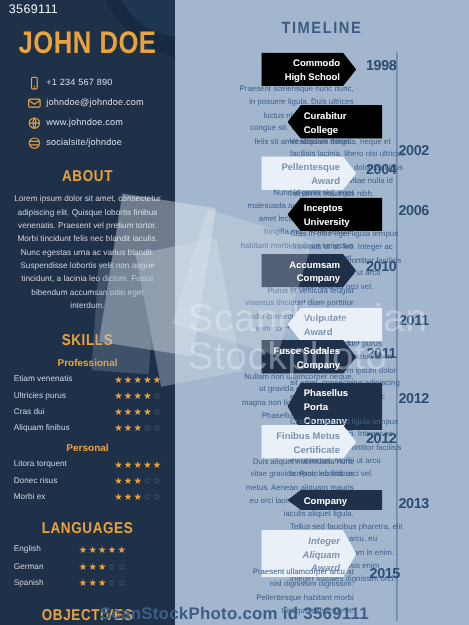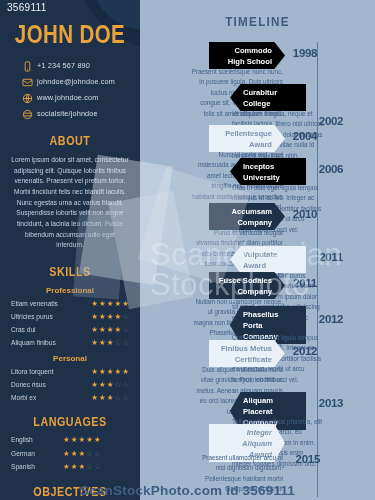--- a/index.html
+++ b/index.html
@@ -314,21 +314,20 @@
         </div>
         <div class="year rt" style="top: 313px;">2012</div>
         <div class="desc right" style="top: 333px;">Cras in odio eget ligula tempus maximus ut ac leo. Integer ac odio sed massa porttitor facilisis eu ut lectus. Morbi ut arcu tempor, lobortis orci vel.</div>
         <div class="badge left b-white" style="top: 340px;">
           <div>Finibus Metus</div>
           <div>Certificate</div>
         </div>
         <div class="year" style="top: 345px;">2012</div>
         <div class="desc left" style="top: 365px;">Duis aliquet malesuada nunc vitae gravida. Proin eu finibus metus. Aenean aliquam mauris eu orci laoreet cursus. Integer iaculis aliquet ligula.</div>
         <div class="badge right b-navy" style="top: 392px;">
-          <div>Aliquam Placerat</div>
           <div>Company</div>
         </div>
         <div class="year rt" style="top: 397px;">2013</div>
         <div class="desc right" style="top: 417px;">Tellus sed faucibus pharetra, elit lectus venenatis arcu, eu ullamcorper nisl diam in enim. Aenean non facilisis enim integer sodales dignissim orci.</div>
         <div class="badge left b-white" style="top: 424px; font-style: italic;">
           <div>Integer Aliquam</div>
           <div>Award</div>
         </div>
         <div class="year" style="top: 453px; text-align: right;">2015</div>
         <div class="desc left" style="top: 453px;">Praesent ullamcorper arcu at nisl dignissim dignissim. Pellentesque habitant morbi tristique senectus et.</div>

